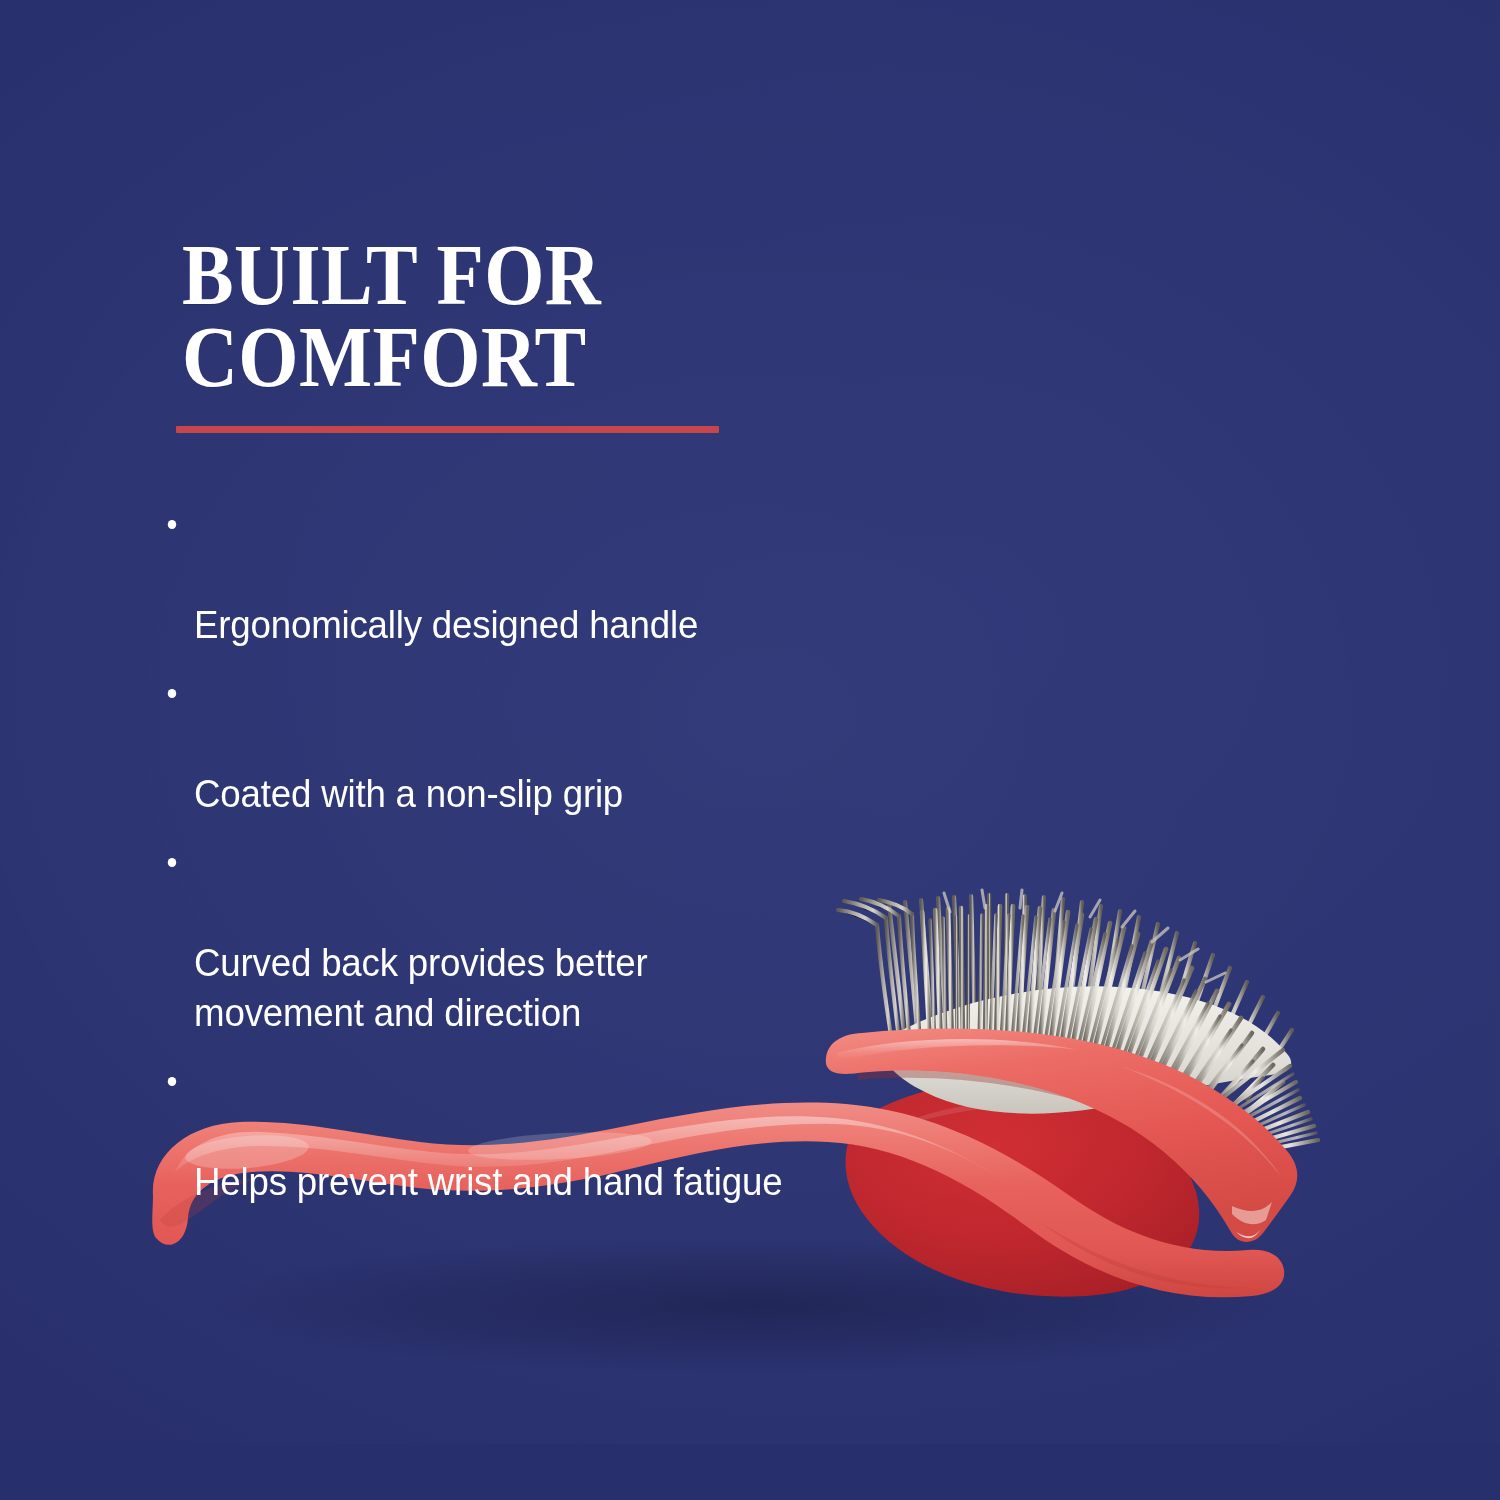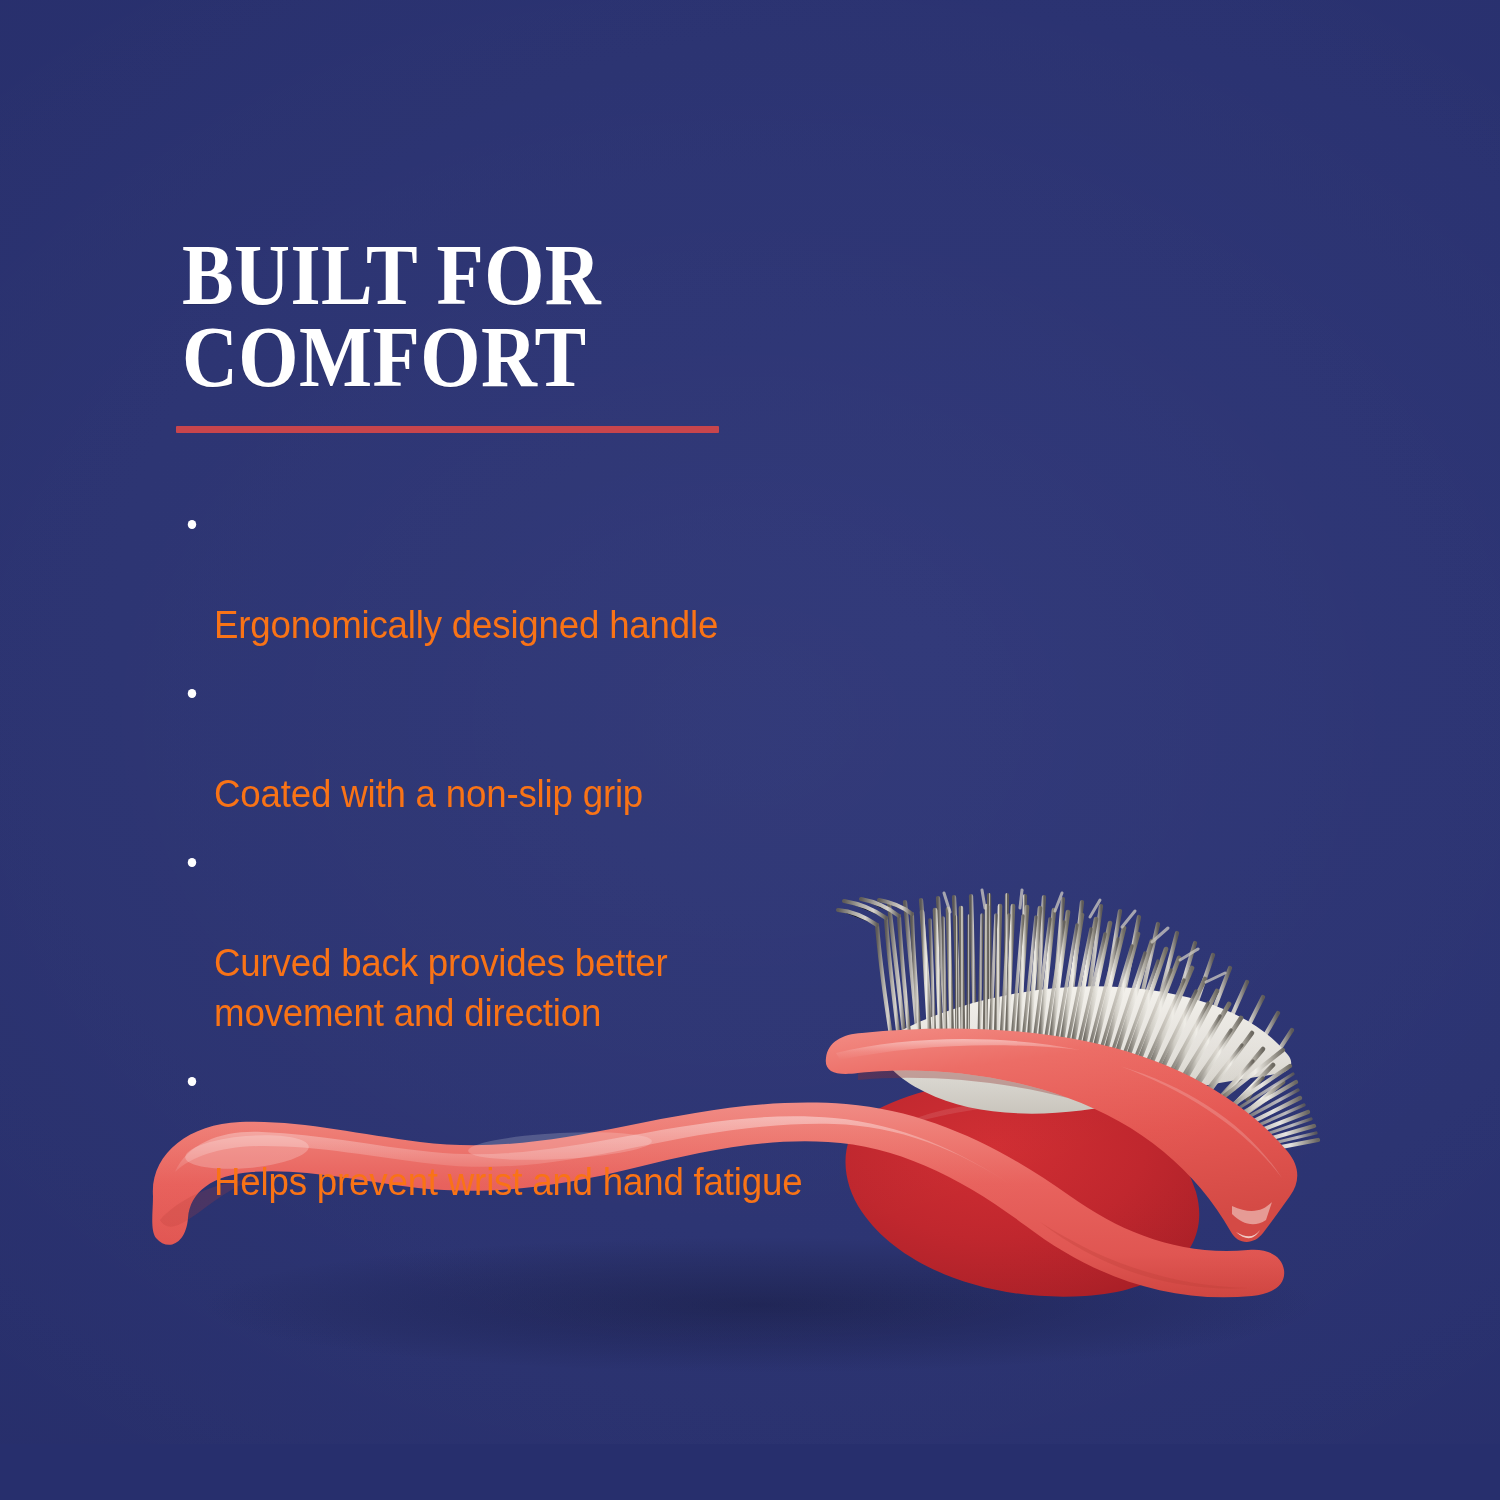--- a/index.html
+++ b/index.html
@@ -57,27 +57,27 @@
     top: 426px;
     width: 543px;
     height: 7px;
     background: #c8454c;
     border-radius: 1px;
   }
 
   
   .bullets {
     position: absolute;
-    left: 184px;
+    left: 164px;
     top: 500px;
     width: 920px;
     list-style: none;
     margin: 0;
     padding: 0;
-    color: #f97316;
+    color: #ffffff;
   }
   .bullet-item {
     position: relative;
     padding-left: 32px;
     margin-bottom: 19px;
     font-size: 39px;
     line-height: 50px;
     font-family: "Liberation Sans", sans-serif;
     font-weight: normal;
     letter-spacing: -0.2px;

